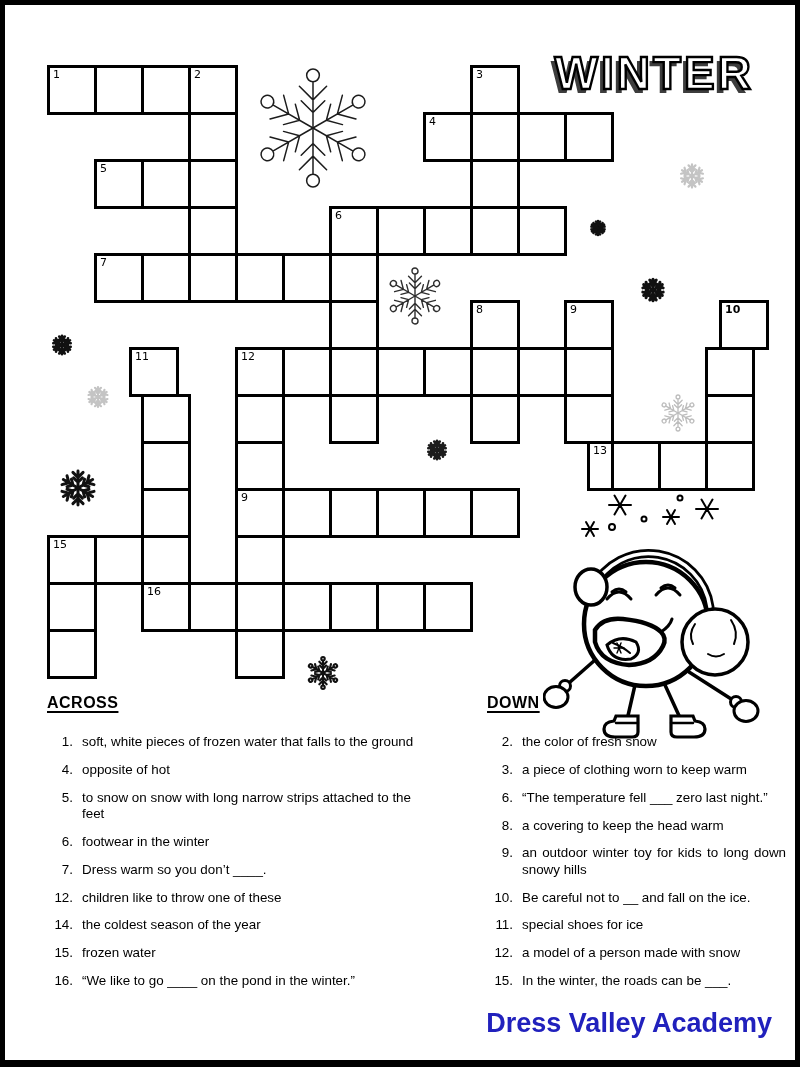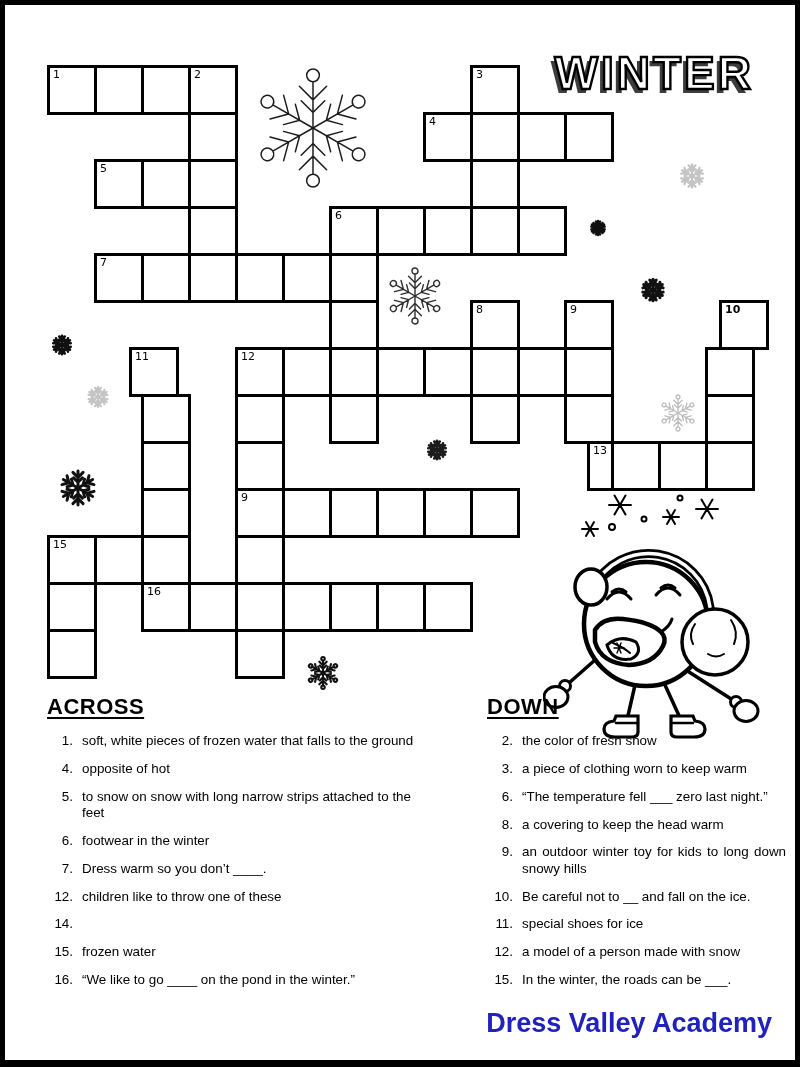--- a/index.html
+++ b/index.html
@@ -24,23 +24,23 @@
   #flakes{position:absolute;inset:0;z-index:2;}
   .flake{position:absolute;overflow:visible;}
 
   
   #snowman{position:absolute;left:543px;top:492px;z-index:4;}
 
   
   .clue-col{position:absolute;z-index:6;}
   #across-col{left:47px;top:694px;width:412px;}
   #down-col{left:487px;top:694px;width:302px;}
-  .clue-heading{font-size:22px;font-weight:bold;letter-spacing:.5px;
+  .clue-heading{font-size:16px;font-weight:bold;letter-spacing:.5px;
                 text-decoration:underline;text-decoration-thickness:2px;text-underline-offset:3px;
-                margin-bottom:13px;}
+                margin-bottom:22px;}
   .clue{display:flex;margin-bottom:11.5px;font-size:13.4px;line-height:1.22;}
   .clue-num{width:26px;min-width:26px;text-align:right;margin-right:9px;}
   #across-col .clue-text{width:352px;}
   #down-col .clue-text{width:264px;text-align:justify;}
 
   
   #footer-brand{position:absolute;right:28px;top:1008px;font-size:27px;font-weight:bold;z-index:6;}
 </style>
 </head>
 <body>
@@ -297,20 +297,21 @@
         <div class="clue">
           <span class="clue-num">7.</span>
           <span class="clue-text">Dress warm so you don’t ____.</span>
         </div>
         <div class="clue">
           <span class="clue-num">12.</span>
           <span class="clue-text">children like to throw one of these</span>
         </div>
         <div class="clue">
           <span class="clue-num">14.</span>
+          <span class="clue-text">the coldest season of the year</span>
         </div>
         <div class="clue">
           <span class="clue-num">15.</span>
           <span class="clue-text">frozen water</span>
         </div>
         <div class="clue">
           <span class="clue-num">16.</span>
           <span class="clue-text">“We like to go ____ on the pond in the winter.”</span>
         </div>
       </div>

